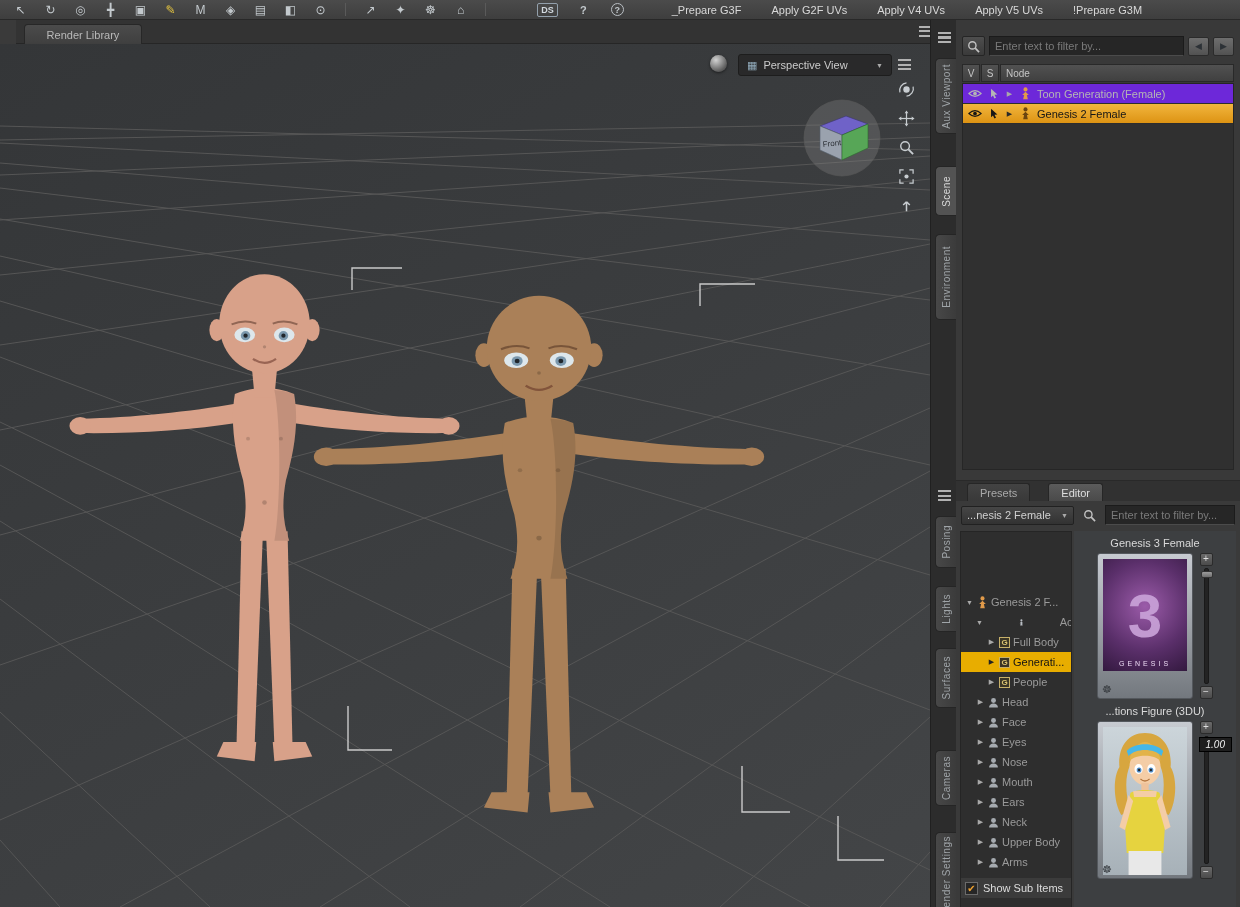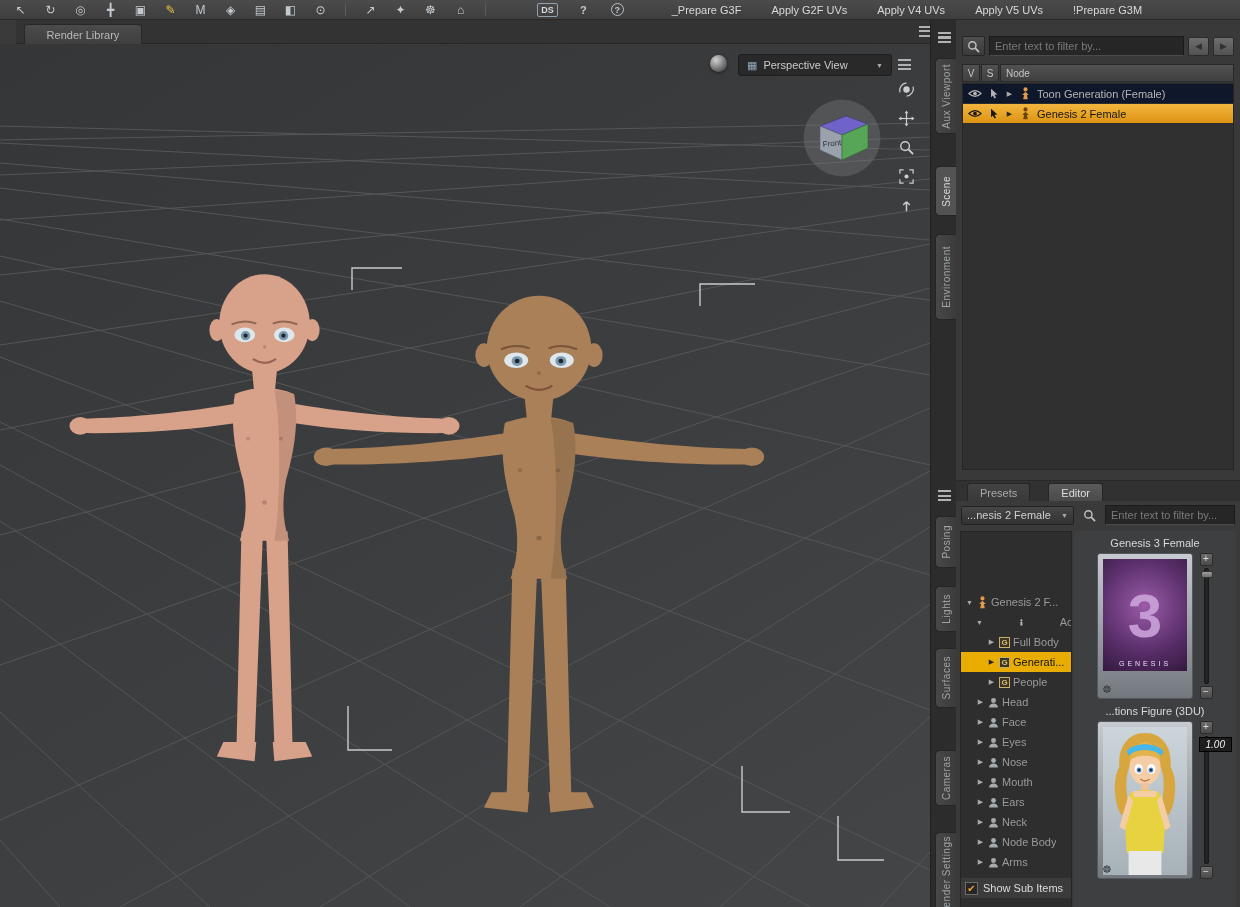--- a/index.html
+++ b/index.html
@@ -76,21 +76,21 @@
   input.filter::placeholder{color:#7a7a7a;}
   .nav-btn{width:21px;height:19px;background:linear-gradient(#6e6e6e,#525252);border:1px solid #2b2b2b;
     color:#2c3136;font-size:9px;display:flex;align-items:center;justify-content:center;border-radius:2px;flex:none;}
   .scene-header{position:absolute;left:6px;top:44px;width:272px;height:18px;display:flex;gap:1px;}
   .sh-cell{background:linear-gradient(#515151,#404040);border:1px solid #292929;color:#c4c4c4;
     display:flex;align-items:center;font-size:10px;}
   .sh-v,.sh-s{width:18px;justify-content:center;}
   .sh-node{flex:1;padding-left:5px;justify-content:flex-start;}
   .scene-list{position:absolute;left:6px;top:63px;width:272px;bottom:10px;background:#303030;
     border:1px solid #262626;}
-  .scene-row{height:20px;display:flex;align-items:center;gap:4px;padding-left:4px;color:#b5b5b5;background:#0f172a;
+  .scene-row{height:20px;display:flex;align-items:center;gap:4px;padding-left:4px;color:#b5b5b5;background:#6d28d9;
     border-bottom:1px solid #2d2d2d;}
   .scene-row.selected{background:linear-gradient(#f2b63e,#dd9313);color:#161616;}
   .cell-i{display:flex;align-items:center;justify-content:center;width:15px;}
   .ri{width:14px;height:11px;}
   .ti{width:11px;height:13px;}
   .exp{font-size:7px;width:9px;color:#a9a9a9;text-align:center;}
   .scene-row.selected .exp{color:#2a2a2a;}
   .lbl{white-space:nowrap;overflow:hidden;}
 
   #content-pane{position:absolute;left:0;top:460px;width:284px;height:427px;background:#3a3a3a;
@@ -518,21 +518,21 @@
                   <path d="M1.2 11.4 C1.2 8.2 3.8 7 6 7 C8.2 7 10.8 8.2 10.8 11.4 Z" fill="#a6abb0"></path>
                 </svg>
                 <span class="lbl">Neck</span>
               </div>
               <div class="tree-row" style="padding-left: 15px;">
                 <span class="exp">▶</span>
                 <svg class="ti" viewBox="0 0 12 12">
                   <circle cx="6" cy="3.8" r="2.7" fill="#a6abb0"></circle>
                   <path d="M1.2 11.4 C1.2 8.2 3.8 7 6 7 C8.2 7 10.8 8.2 10.8 11.4 Z" fill="#a6abb0"></path>
                 </svg>
-                <span class="lbl">Node Body</span>
+                <span class="lbl">Upper Body</span>
               </div>
               <div class="tree-row" style="padding-left: 15px;">
                 <span class="exp">▶</span>
                 <svg class="ti" viewBox="0 0 12 12">
                   <circle cx="6" cy="3.8" r="2.7" fill="#a6abb0"></circle>
                   <path d="M1.2 11.4 C1.2 8.2 3.8 7 6 7 C8.2 7 10.8 8.2 10.8 11.4 Z" fill="#a6abb0"></path>
                 </svg>
                 <span class="lbl">Arms</span>
               </div>
             </div>

